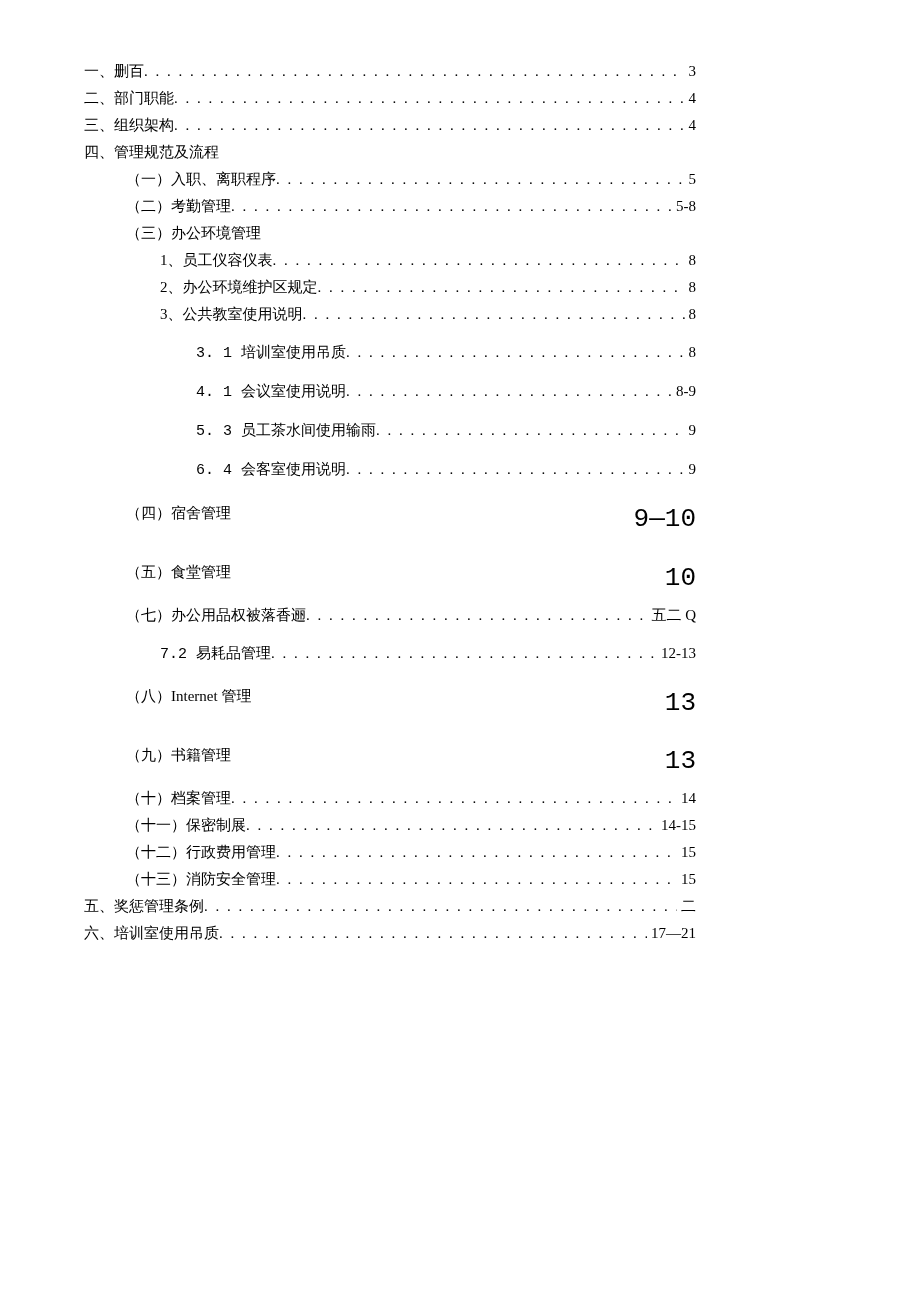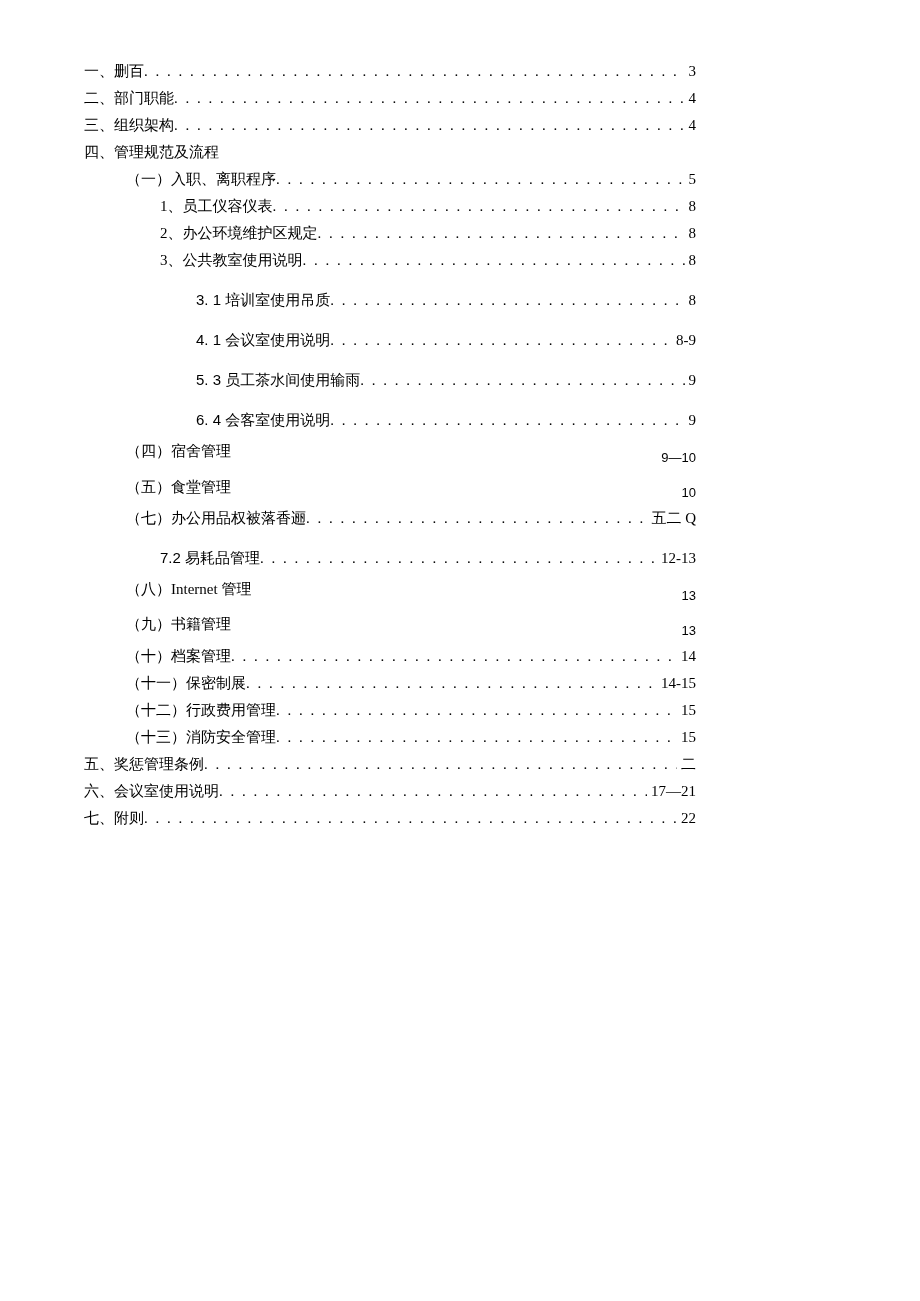--- a/index.html
+++ b/index.html
@@ -41,24 +41,24 @@
   .toc-page {
     flex: 0 0 auto;
     text-align: right;
     padding-left: 4px;
   }
   .ind0 { padding-left: 0px; }
   .ind1 { padding-left: 42px; align-items: center; }
   .ind2 { padding-left: 76px; }
   .ind3 { padding-left: 112px; }
   .large-page {
-    font-size: 13px;
+    font-size: 26px;
   }
   .num-serif {
-    font-family: Liberation Sans, sans-serif;
+    font-family: Liberation Mono, monospace;
     margin-top: 12px;
   }
 </style>
 </head>
 <body>
 
 <div class="page">
   <div id="toc-container">
       <div class="toc-row ind0">
         <span class="toc-label">一、删百</span>
@@ -77,20 +77,30 @@
       </div>
       <div class="toc-row ind0">
         <span class="toc-label">四、管理规范及流程</span>
         <span class="toc-leader blank"></span>
         <span class="toc-page"></span>
       </div>
       <div class="toc-row ind1">
         <span class="toc-label">（一）入职、离职程序</span>
         <span class="toc-leader"></span>
         <span class="toc-page">5</span>
+      </div>
+      <div class="toc-row ind1">
+        <span class="toc-label">（二）考勤管理</span>
+        <span class="toc-leader"></span>
+        <span class="toc-page">5-8</span>
+      </div>
+      <div class="toc-row ind1">
+        <span class="toc-label">（三）办公环境管理</span>
+        <span class="toc-leader blank"></span>
+        <span class="toc-page"></span>
       </div>
       <div class="toc-row ind2">
         <span class="toc-label">1、员工仪容仪表</span>
         <span class="toc-leader"></span>
         <span class="toc-page">8</span>
       </div>
       <div class="toc-row ind2">
         <span class="toc-label">2、办公环境维护区规定</span>
         <span class="toc-leader"></span>
         <span class="toc-page">8</span>
@@ -169,23 +179,18 @@
         <span class="toc-label">（十三）消防安全管理</span>
         <span class="toc-leader"></span>
         <span class="toc-page">15</span>
       </div>
       <div class="toc-row ind0">
         <span class="toc-label">五、奖惩管理条例</span>
         <span class="toc-leader"></span>
         <span class="toc-page">二</span>
       </div>
       <div class="toc-row ind0">
-        <span class="toc-label">六、会议室使用说明</span>
+        <span class="toc-label">六、培训室使用吊质</span>
         <span class="toc-leader"></span>
         <span class="toc-page">17—21</span>
-      </div>
-      <div class="toc-row ind0">
-        <span class="toc-label">七、附则</span>
-        <span class="toc-leader"></span>
-        <span class="toc-page">22</span>
       </div>
     </div>
 </div>
 
 </body></html>

